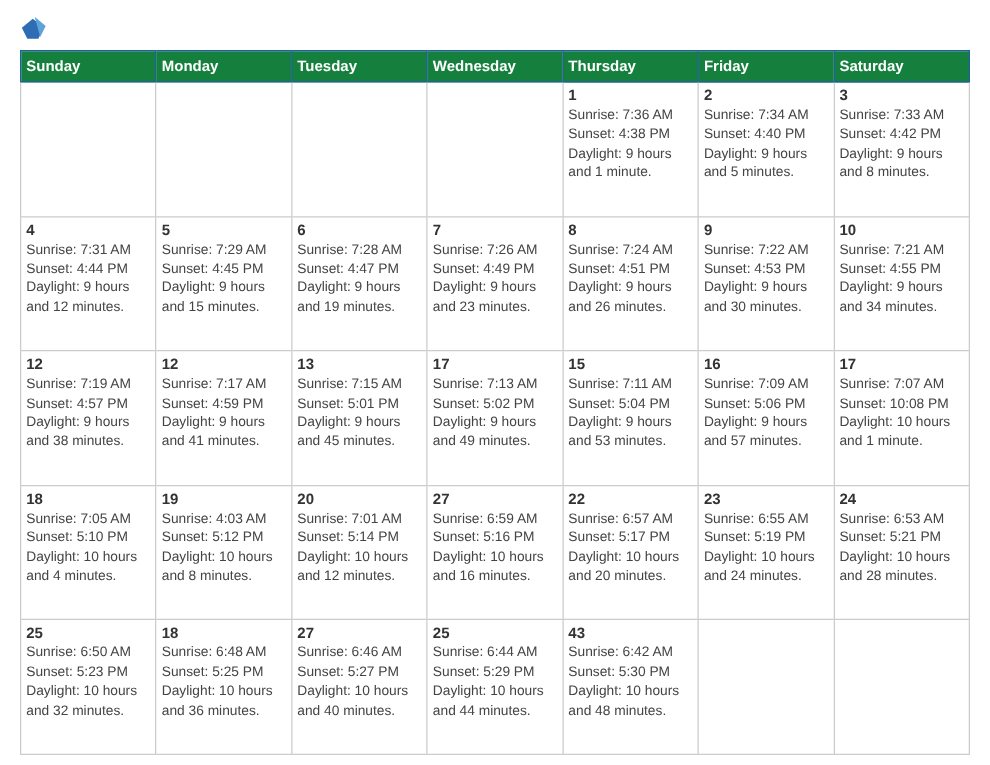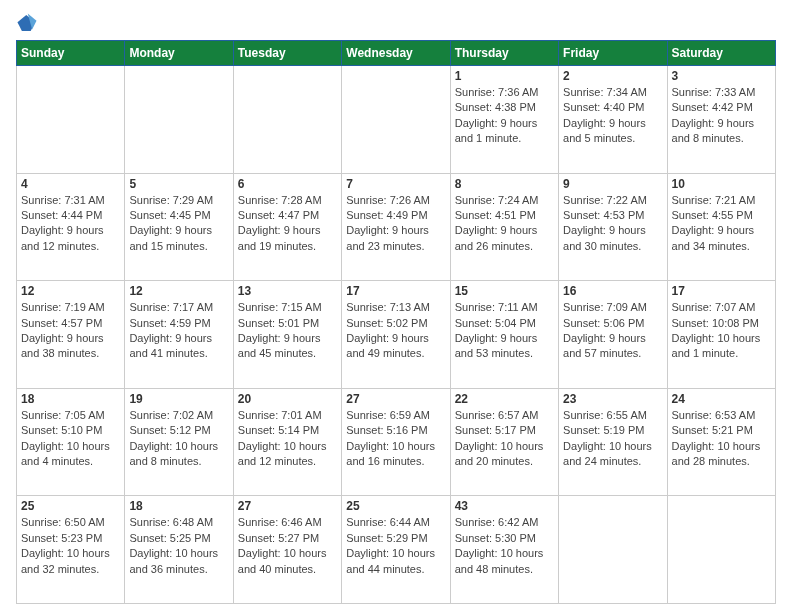--- a/index.html
+++ b/index.html
@@ -240,21 +240,21 @@
         </tr>
         <tr>
           <td>
             <span class="day-number">18</span>
             <div class="day-info">Sunrise: 7:05 AM
 Sunset: 5:10 PM
 Daylight: 10 hours and 4 minutes.</div>
           </td>
           <td>
             <span class="day-number">19</span>
-            <div class="day-info">Sunrise: 7:02 AM
+            <div class="day-info">Sunrise: 4:03 AM
 Sunset: 5:12 PM
 Daylight: 10 hours and 8 minutes.</div>
           </td>
           <td>
             <span class="day-number">20</span>
             <div class="day-info">Sunrise: 7:01 AM
 Sunset: 5:14 PM
 Daylight: 10 hours and 12 minutes.</div>
           </td>
           <td>

